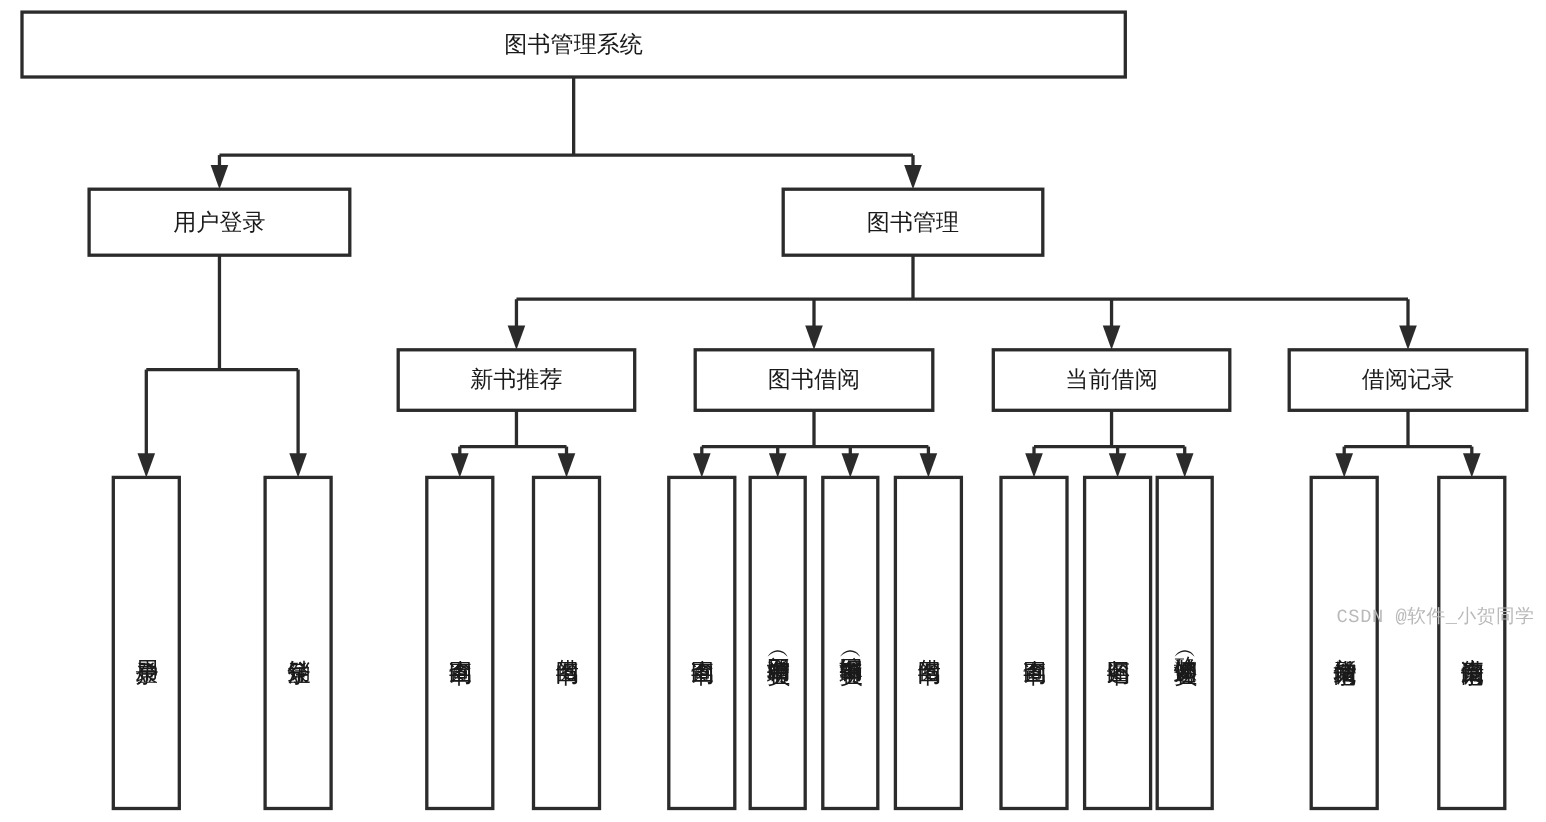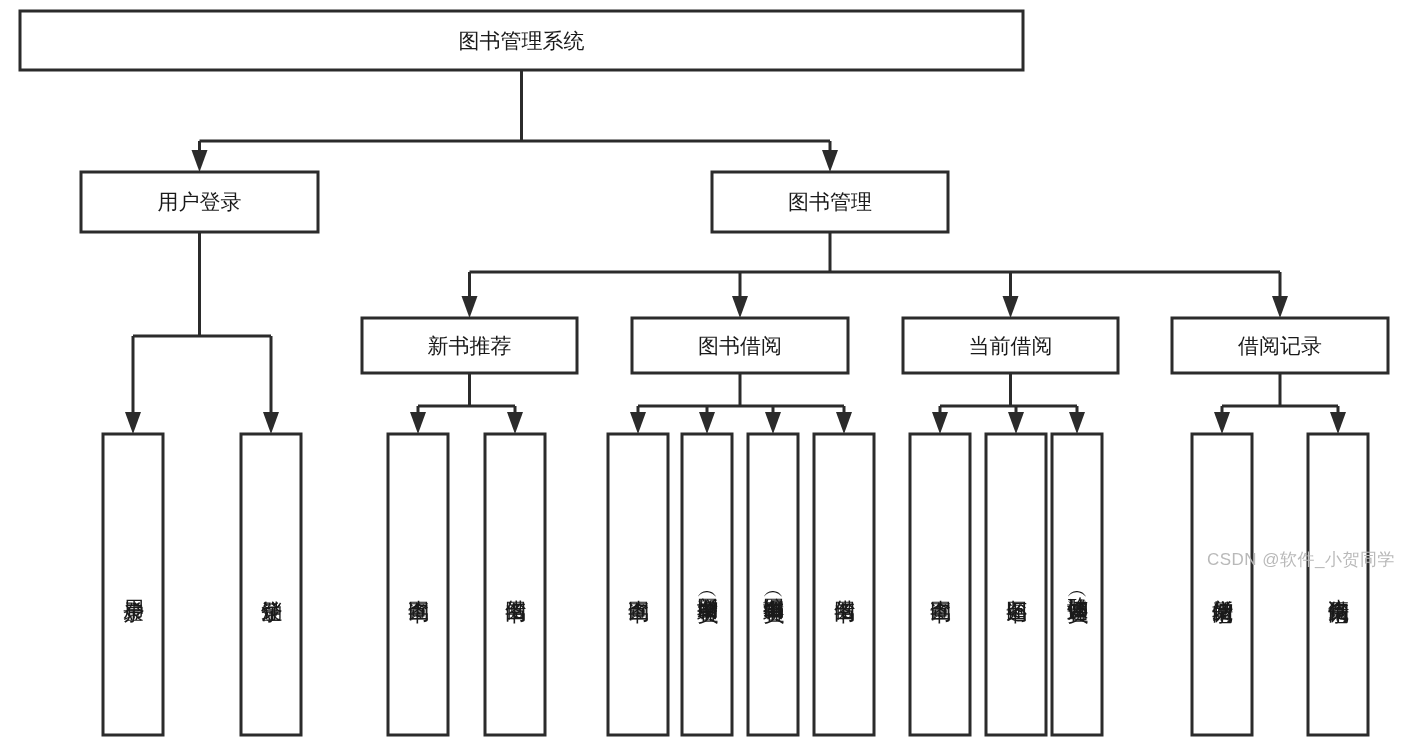--- a/index.html
+++ b/index.html
@@ -66,21 +66,21 @@
     line-height: 1.12;
     letter-spacing: 1px;
     color: #1a1a1a;
     white-space: nowrap;
     text-align: center;
   }
   #watermark {
     position: absolute;
     right: 10px;
     bottom: 6px;
-    font-family: Liberation Sans, sans-serif;
+    font-family: Liberation Mono, monospace;
     font-size: 17px;
     color: #b9b9b9;
     white-space: nowrap;
     letter-spacing: 0.5px;
   }
 </style>
 </head>
 <body>
 
 <div id="diagram-root">

